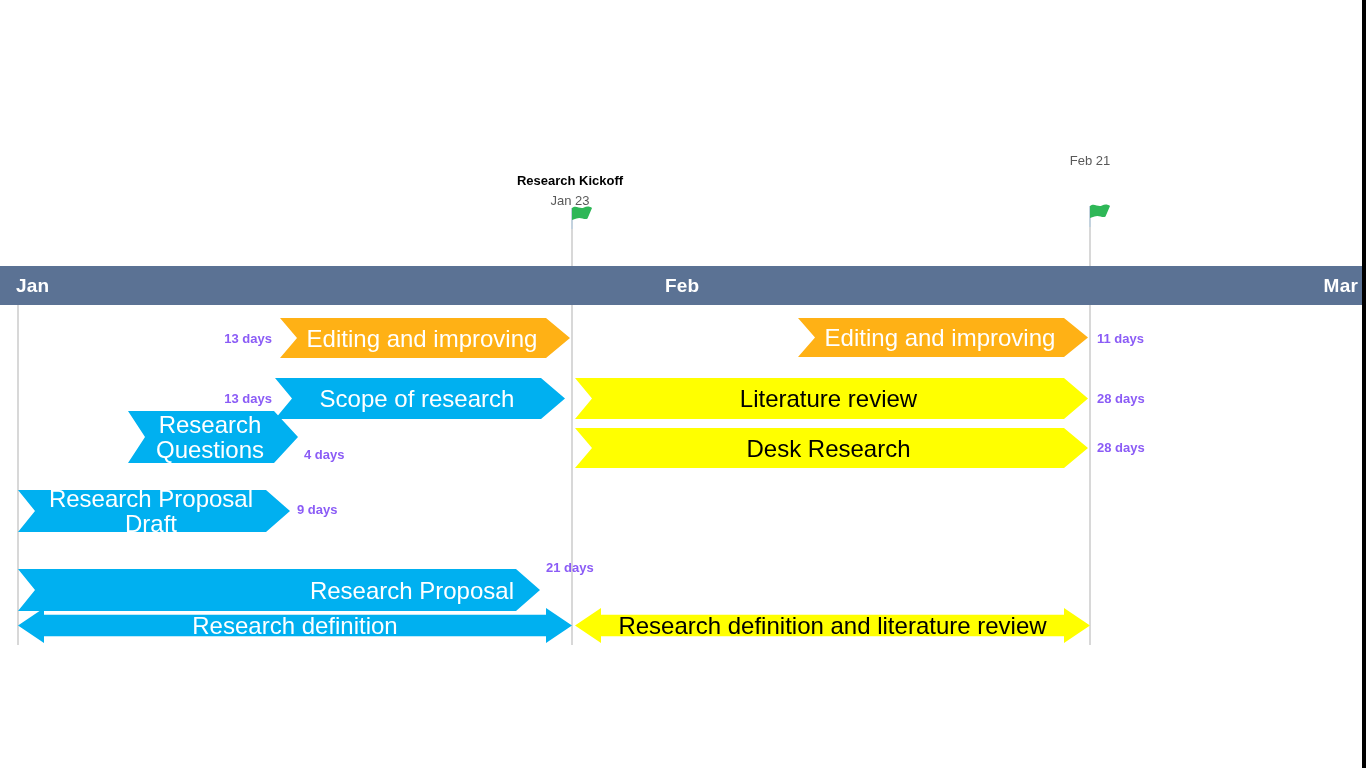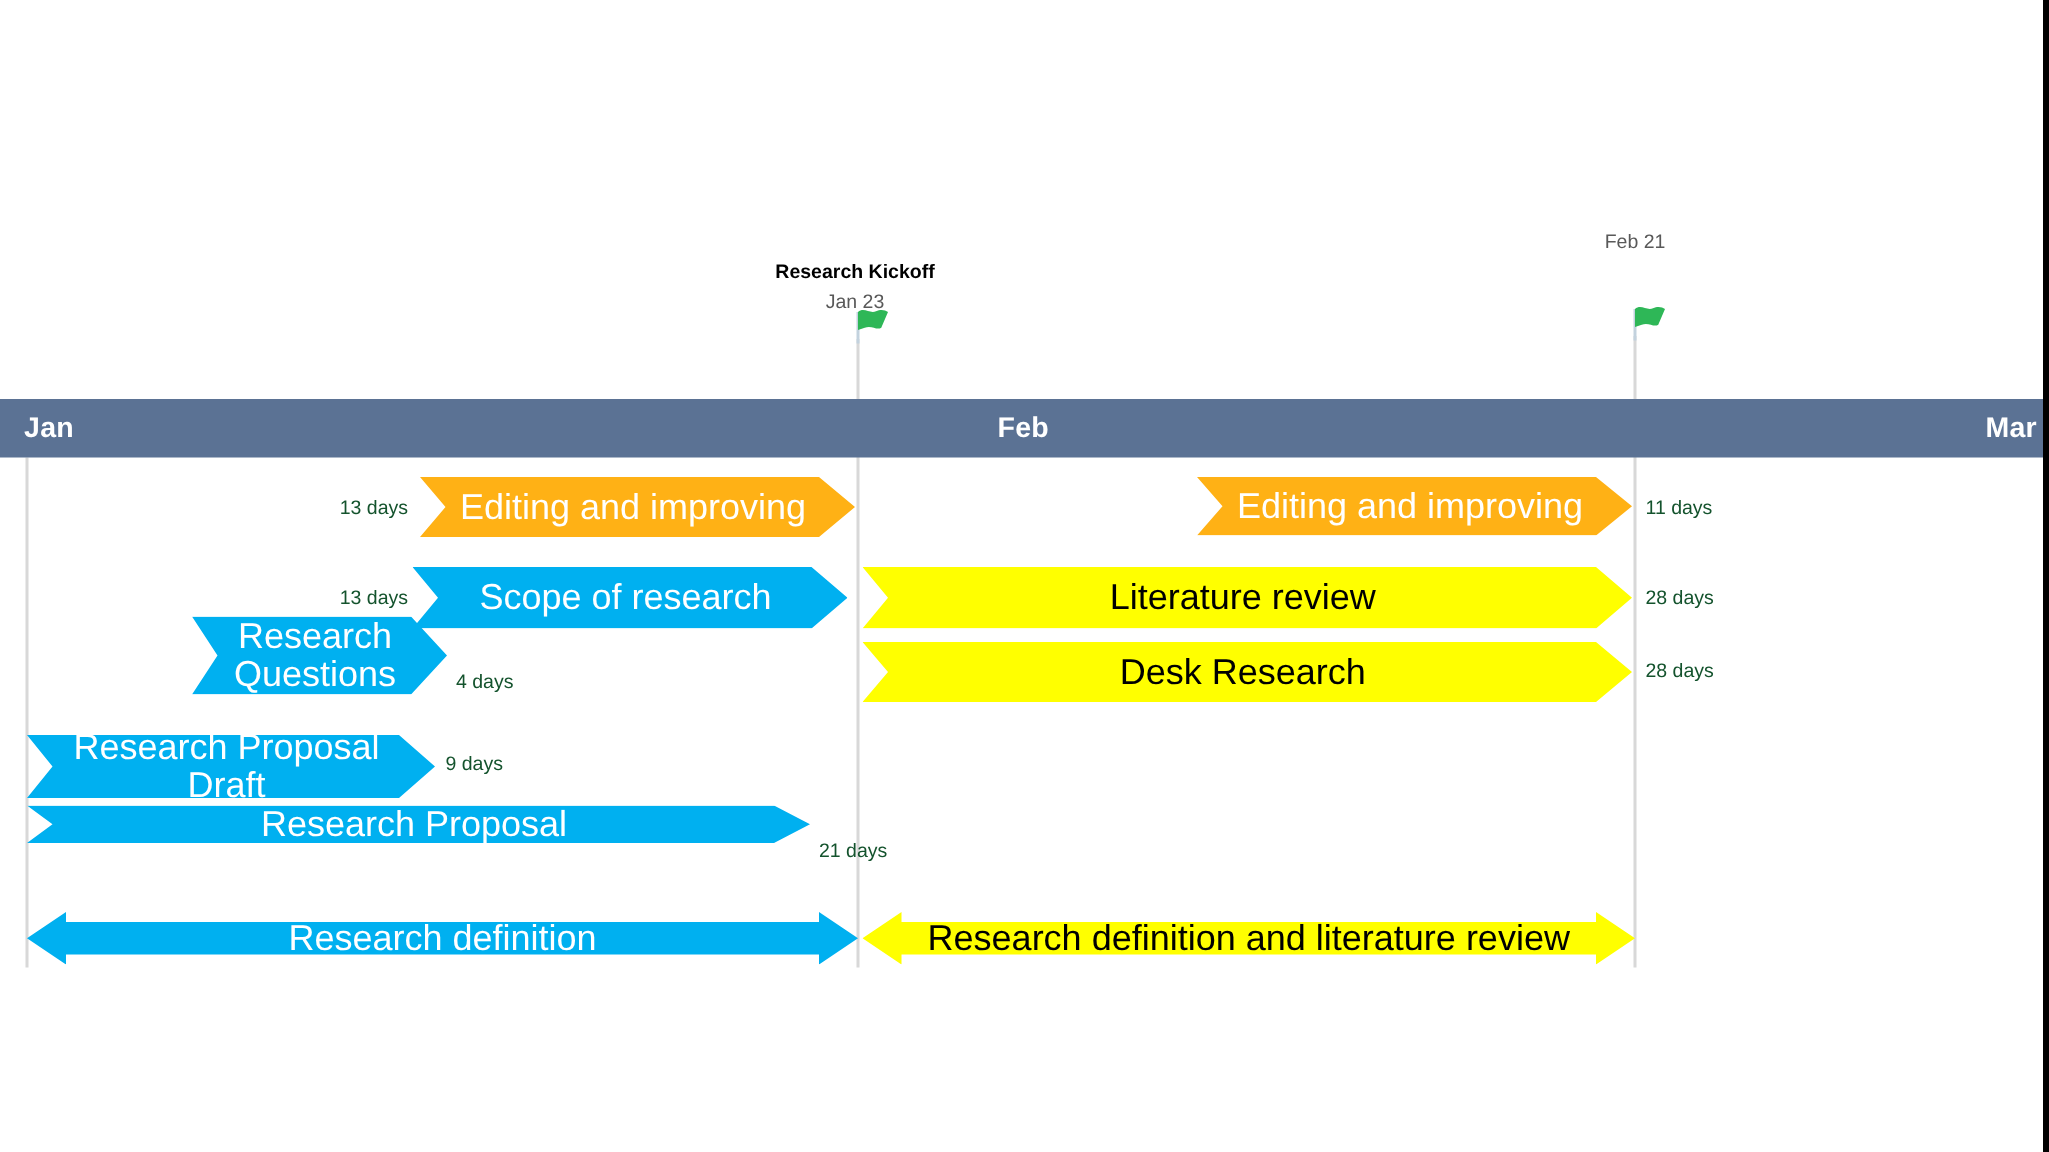--- a/index.html
+++ b/index.html
@@ -29,21 +29,21 @@
   .bar.task{clip-path:polygon(0 0,calc(100% - 24px) 0,100% 50%,calc(100% - 24px) 100%,0 100%,17px 50%);}
   .bar.double{clip-path:polygon(0 50%,26px 0,26px 19%,calc(100% - 26px) 19%,calc(100% - 26px) 0,
               100% 50%,calc(100% - 26px) 100%,calc(100% - 26px) 81%,26px 81%,26px 100%);
               filter:drop-shadow(0 0 1px #9aa7bd);}
   .orange{background:var(--orange);color:#ffffff;}
   .blue{background:var(--blue);color:#ffffff;}
   .yellow{background:var(--yellow);color:#000000;}
   .bar .lbl{padding:0 26px 0 20px;}
 
   
-  .days{position:absolute;z-index:2;font-size:13px;font-weight:normal;color:#14532d;
+  .days{position:absolute;z-index:2;font-size:13px;font-weight:bold;color:#8b5cf6;
         white-space:nowrap;transform:translateY(-50%);}
   .days.end{transform:translate(-100%,-50%);}
 
   
   .edge{position:absolute;top:0;right:0;width:4px;height:768px;background:var(--edge-black);z-index:6;}
 </style>
 </head>
 <body>
 
 <div class="canvas">
@@ -105,21 +105,21 @@
   <div class="bar task yellow" style="left:575px;top:428px;width:513px;height:40px;text-align:right;">
     <span class="lbl">Desk Research</span>
   </div>
   <div class="days" style="left:1097px;top:447px;">28 days</div>
 
   <div class="bar task blue" style="left:18px;top:490px;width:272px;height:42px;">
     <span class="lbl">Research Proposal Draft</span>
   </div>
   <div class="days" style="left:297px;top:509px;">9 days</div>
 
-  <div class="bar task blue" style="left:18px;top:537px;width:522px;height:25px;">
+  <div class="bar task blue" style="left:18px;top:569px;width:522px;height:42px;justify-content:flex-end;">
     <span class="lbl">Research Proposal</span>
   </div>
   <div class="days" style="left:546px;top:567px;">21 days</div>
 
   <div class="bar double blue" style="left:18px;top:608px;width:554px;height:35px;">
     <span>Research definition</span>
   </div>
   <div class="bar double yellow" style="left:575px;top:608px;width:515px;height:35px;">
     <span>Research definition and literature review</span>
   </div>

